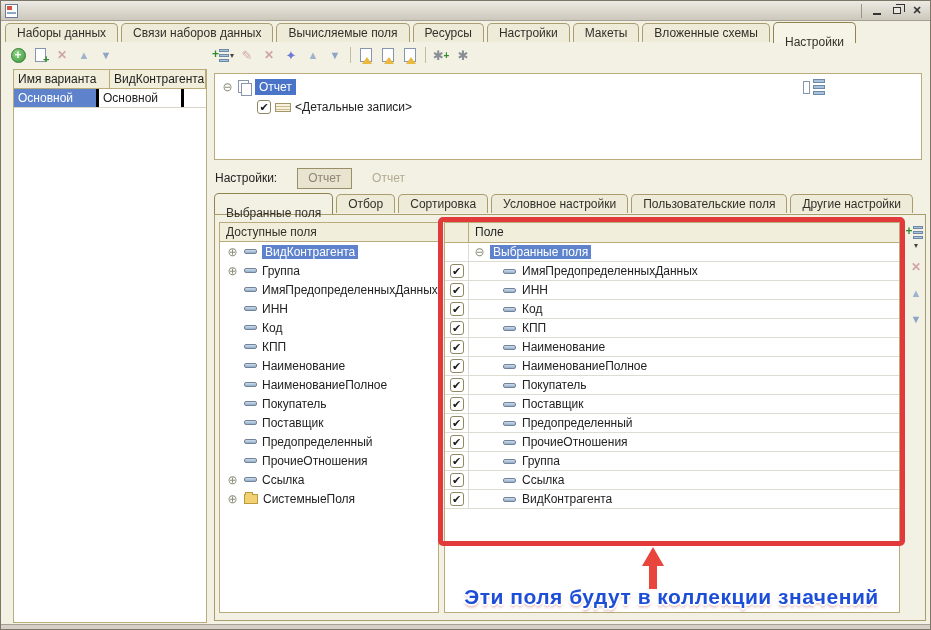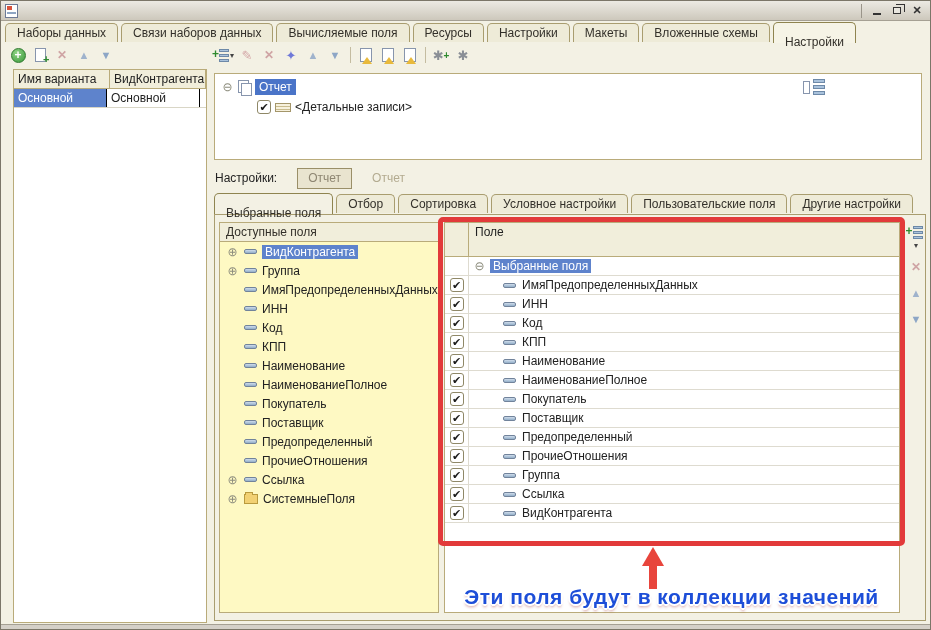--- a/index.html
+++ b/index.html
@@ -64,21 +64,21 @@
   .doc-arrow.up::after { border-bottom:none; border-top:none;
     border-left:5px solid transparent; border-right:5px solid transparent; border-bottom:7px solid #e8b93c; }
   .gear { color:#8a8f96; font-size:13px; position:relative; }
 
   
   .left-panel { position:absolute; left:12px; top:68px; width:194px; height:554px;
     background:#fff; border:1px solid #b9ab7a; }
   .lp-header { display:flex; height:19px; background:#f1eedb; border-bottom:1px solid #b9ab7a; }
   .lp-header div { padding:2px 4px; border-right:1px solid #b9ab7a; width:96px; overflow:hidden; white-space:nowrap; }
   .lp-row { display:flex; height:19px; border-bottom:1px solid #d9d6c6; }
-  .lp-cell { width:93px; padding:2px 4px; border-right:1px solid #000000; white-space:nowrap; overflow:hidden; }
+  .lp-cell { width:85px; padding:2px 4px; border-right:3px solid #000000; white-space:nowrap; overflow:hidden; }
   .lp-cell.sel { background:#5e83cc; color:#fff; }
 
   
   .tree-panel { position:absolute; left:213px; top:72px; width:708px; height:87px;
     background:#fff; border:1px solid #b9ab7a; }
   .tree-row { display:flex; align-items:center; gap:4px; position:absolute; white-space:nowrap; }
   .expander { color:#8e8e7e; font-size:12px; width:13px; text-align:center; }
   .pages { width:13px; height:15px; position:relative; }
   .pages::before { content:""; position:absolute; left:0; top:0; width:9px; height:11px; background:#fff; border:1px solid #8795ad; }
   .pages::after { content:""; position:absolute; left:3px; top:3px; width:9px; height:11px; background:#fff; border:1px solid #8795ad; }
@@ -96,36 +96,36 @@
   .settings-bar { position:absolute; left:214px; top:166px; height:22px; display:flex; align-items:center; gap:20px; }
   .settings-btn { border:1px solid #9a8f68; background:#e9e4cf; color:#8e8672; padding:2px 10px 3px 10px; }
   .settings-path { color:#b3ab90; }
 
   
   .groupbox { position:absolute; left:213px; top:213px; width:712px; height:407px;
     border:1px solid #a99d6f; background:#f3f1e4; }
 
   
   .avail-panel { position:absolute; left:218px; top:221px; width:220px; height:391px;
-    background:#fef9c3; border:1px solid #b9ab7a; overflow:hidden; }
+    background:#ffffff; border:1px solid #b9ab7a; overflow:hidden; }
   .panel-header { height:19px; background:#f1eedb; border-bottom:1px solid #b9ab7a;
     padding:2px 6px; color:#33302a; white-space:nowrap; }
   .af-row { display:flex; align-items:center; height:19px; padding-left:6px; gap:5px; white-space:nowrap; }
   .attr-icon { width:13px; height:5px; border:1px solid #71839b; border-radius:2px;
     background:linear-gradient(#cfdceb,#93afc9); flex:0 0 auto; }
   .folder-icon { width:14px; height:10px; background:#f2d173; border:1px solid #b99a3e; position:relative; flex:0 0 auto; }
   .folder-icon::before { content:""; position:absolute; left:0; top:-3px; width:6px; height:2px;
     background:#f2d173; border:1px solid #b99a3e; border-bottom:none; }
   .exp-hidden { visibility:hidden; }
   .lbl-sel { background:#5e83cc; color:#fff; padding:0 3px; }
 
   
   .field-panel { position:absolute; left:443px; top:221px; width:456px; height:391px;
     background:#fff; border:1px solid #b9ab7a; overflow:hidden; }
-  .fp-header { display:flex; height:34px; background:#f1eedb; border-bottom:1px solid #b9ab7a;text-align:center; }
+  .fp-header { display:flex; height:20px; background:#f1eedb; border-bottom:1px solid #b9ab7a;text-align:center; }
   .fp-header .cbcol { width:24px; border-right:1px solid #b9ab7a; }
   .fp-header .fcol { padding:2px 6px; }
   .sf-row { display:flex; align-items:stretch; height:19px; border-bottom:1px solid #dedbd0; }
   .sf-cbcell { width:24px; border-right:1px solid #dedbd0; display:flex; align-items:center; justify-content:center; flex:0 0 auto; }
   .sf-content { display:flex; align-items:center; gap:6px; padding-left:34px; white-space:nowrap; }
   .sf-root .sf-content { padding-left:4px; gap:4px; }
 
   
   .side-toolbar { position:absolute; left:903px; top:222px; width:24px; display:flex;
     flex-direction:column; align-items:center; gap:8px; }

